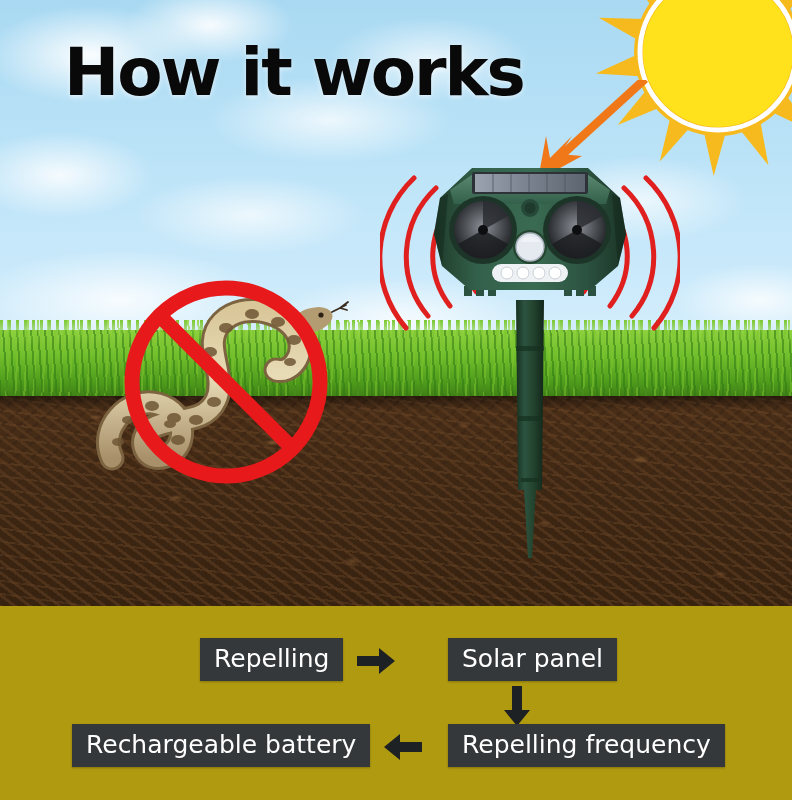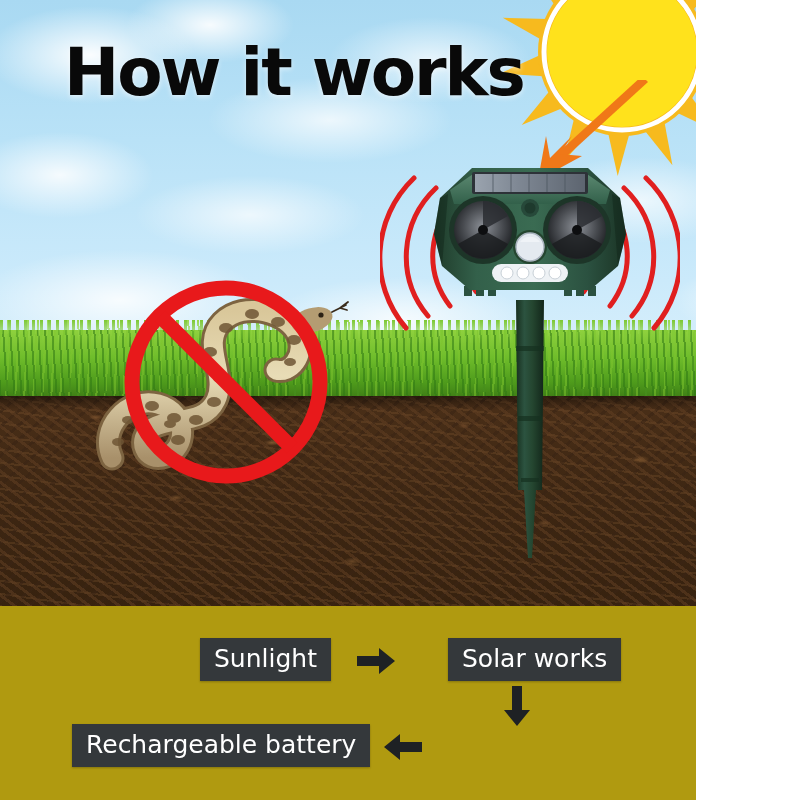--- a/index.html
+++ b/index.html
@@ -1,19 +1,19 @@
 <!DOCTYPE html>
 <html><head>
 <meta charset="utf-8">
 <style>
   html,body{margin:0;padding:0;background:#fff;}
   body{font-family:"Liberation Sans", sans-serif;}
 
   #stage{
-    position:relative;width:696px;height:800px;overflow:hidden;
+    position:relative;width:792px;height:800px;overflow:hidden;
     background:#14b8a6;
   }
 
   
   .sky{
     position:absolute;left:0;top:0;width:800px;height:400px;
     background:
       radial-gradient(ellipse 150px 70px at 90px 55px, rgba(255,255,255,.95) 0%, rgba(255,255,255,0) 70%),
       radial-gradient(ellipse 120px 55px at 210px 25px, rgba(255,255,255,.9) 0%, rgba(255,255,255,0) 70%),
       radial-gradient(ellipse 170px 60px at 330px 120px, rgba(255,255,255,.75) 0%, rgba(255,255,255,0) 72%),
@@ -315,36 +315,37 @@
         <circle cx="175" cy="113" r="6" fill="#ffffff" stroke="#c8d0d7" stroke-width="1"></circle>
       </g>
 
       <path d="M60,38 L68,34 L62,106 L54,74 Z" fill="#0f2318" opacity=".45"></path>
       <path d="M240,38 L232,34 L238,106 L246,74 Z" fill="#0f2318" opacity=".45"></path>
     </svg>
   </div>
 
   <div class="panel">
 
-    <div class="flow-box" style="left:200px;top:32px;">Sunlight</div>
+    <div class="flow-box" style="left:200px;top:32px;">Repelling</div>
 
     <div class="flow-arrow" style="left:355px;top:40px;">
       <svg width="42" height="30" viewBox="0 0 42 30" aria-hidden="true">
         <path d="M2,10 L24,10 L24,2 L40,15 L24,28 L24,20 L2,20 Z" fill="#1e2124"></path>
       </svg>
     </div>
 
-    <div class="flow-box" style="left:448px;top:32px;">Solar works</div>
+    <div class="flow-box" style="left:448px;top:32px;">Solar panel</div>
 
     <div class="flow-arrow" style="left:502px;top:78px;">
       <svg width="30" height="44" viewBox="0 0 30 44" aria-hidden="true">
         <path d="M10,2 L20,2 L20,26 L28,26 L15,42 L2,26 L10,26 Z" fill="#1e2124"></path>
       </svg>
     </div>
 
+    <div class="flow-box" style="left:448px;top:118px;">Repelling frequency</div>
 
     <div class="flow-arrow" style="left:382px;top:126px;">
       <svg width="42" height="30" viewBox="0 0 42 30" aria-hidden="true">
         <path d="M40,10 L18,10 L18,2 L2,15 L18,28 L18,20 L40,20 Z" fill="#1e2124"></path>
       </svg>
     </div>
 
     <div class="flow-box" style="left:72px;top:118px;text-align:right;">Rechargeable battery</div>
   </div>
 

